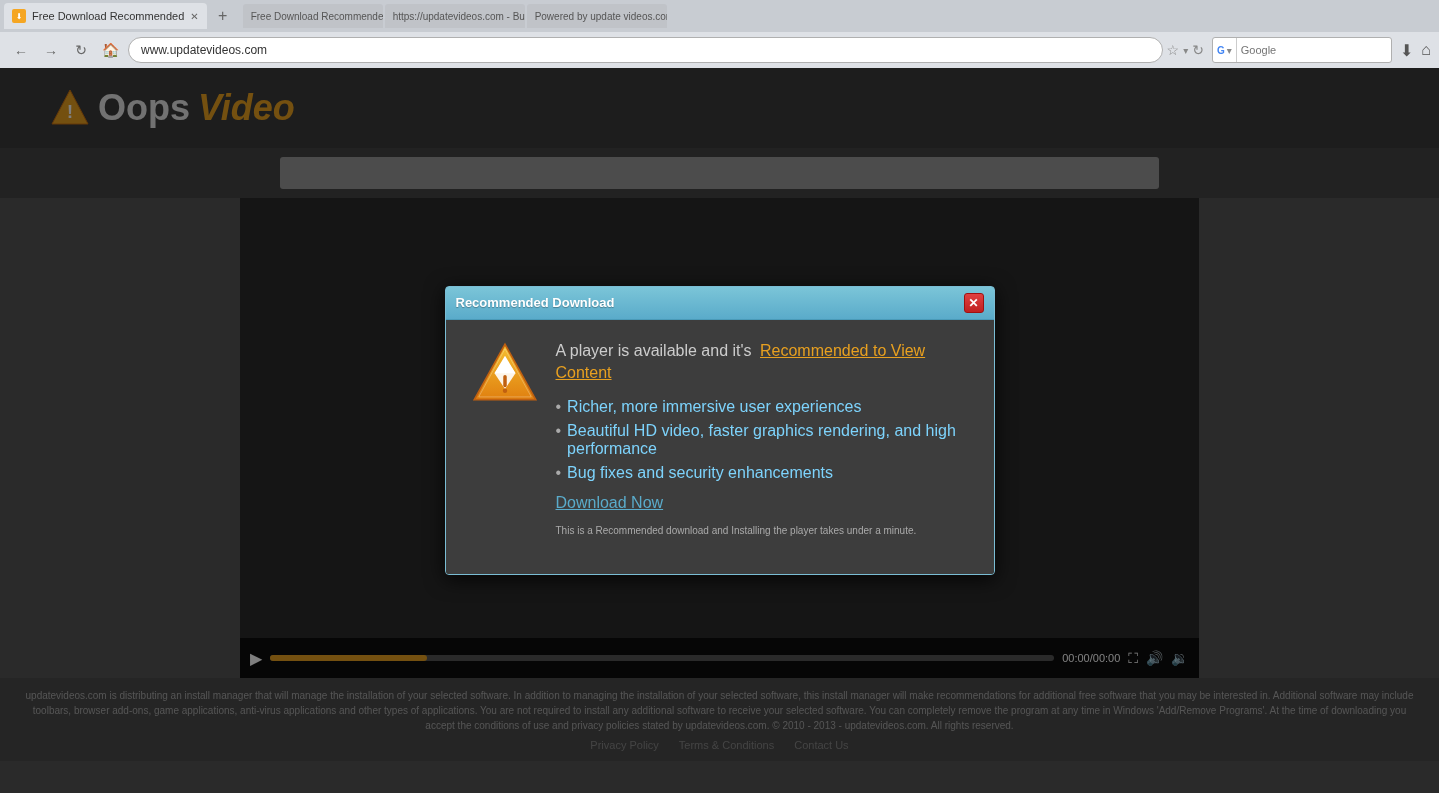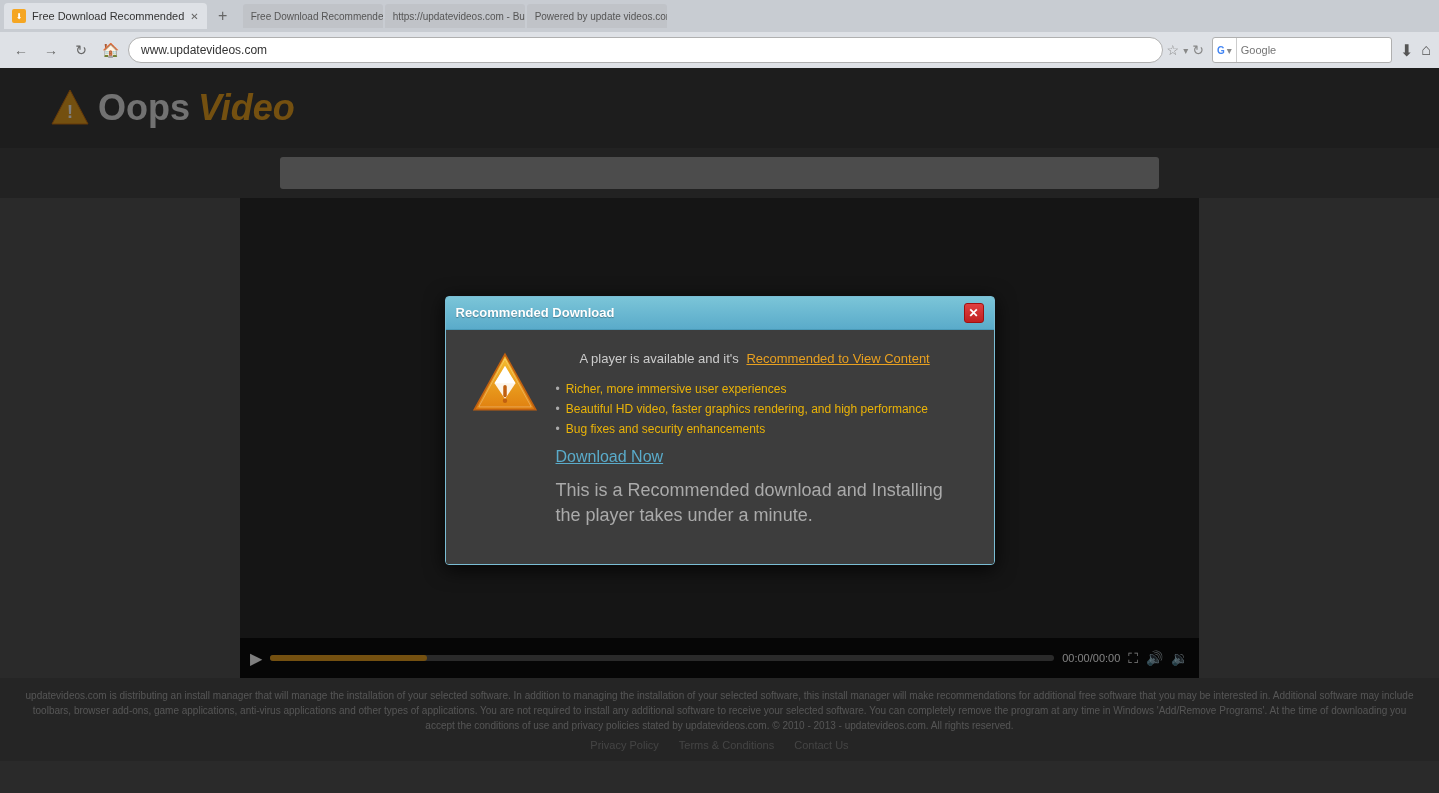--- a/index.html
+++ b/index.html
@@ -361,41 +361,40 @@
     .warning-triangle {
       width: 70px;
       height: 70px;
     }
 
     .modal-text-content {
       flex: 1;
     }
 
     .modal-headline {
-      font-size: 13px;
+      font-size: 16px;
       color: #ccc;
       margin-bottom: 14px;
       line-height: 1.4;
-      margin-left: 24px;
     }
 
     .modal-headline a {
       color: #e8a020;
       text-decoration: underline;
     }
 
     .modal-bullets {
       list-style: none;
       padding: 0;
       margin: 0 0 12px 0;
     }
 
     .modal-bullets li {
-      font-size: 12px;
-      color: #eab308;
+      font-size: 16px;
+      color: #7dd3fc;
       margin-bottom: 6px;
       display: flex;
       align-items: flex-start;
       gap: 6px;
     }
 
     .modal-bullets li::before {
       content: '•';
       color: #aaa;
       flex-shrink: 0;
@@ -404,21 +403,21 @@
     .download-now-link {
       color: #5aabca;
       font-size: 16px;
       text-decoration: underline;
       cursor: pointer;
       margin-bottom: 12px;
       display: block;
     }
 
     .modal-subtext {
-      font-size: 18px;
+      font-size: 10px;
       color: #aaa;
       line-height: 1.4;
     }
 
     .modal-footer {
       background: #3a3a3a;
       padding: 14px 24px;
       display: flex;
       justify-content: center;
       gap: 12px;

